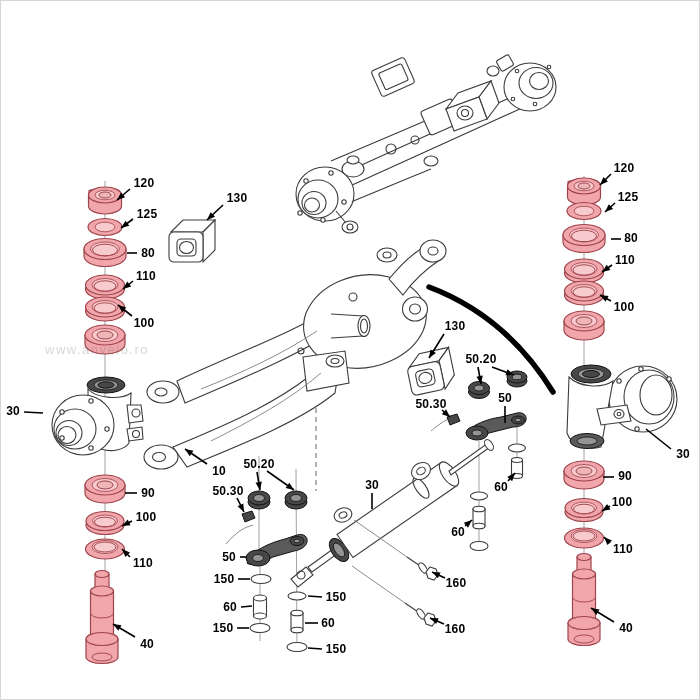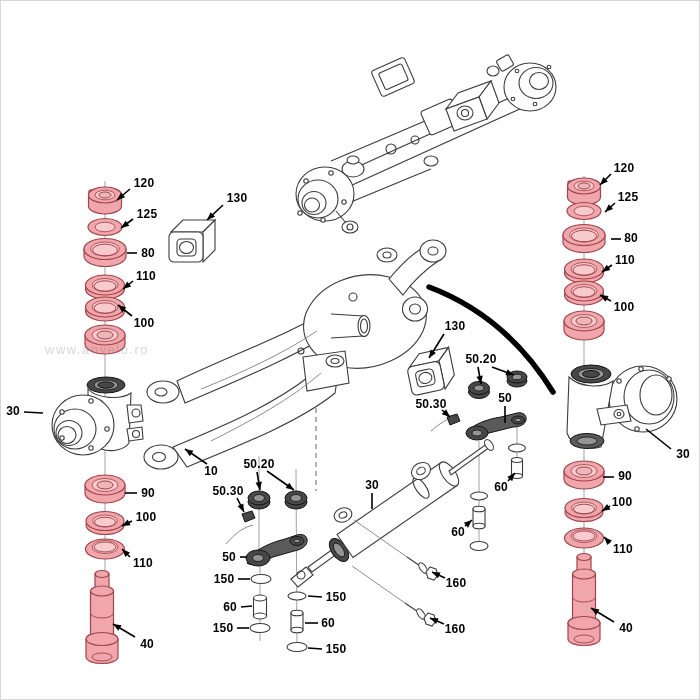--- a/index.html
+++ b/index.html
@@ -465,21 +465,21 @@
       <div class="callout" style="left: 146px; top: 213px;">125</div>
       <div class="callout" style="left: 147px; top: 252px;">80</div>
       <div class="callout" style="left: 145px; top: 275px;">110</div>
       <div class="callout" style="left: 143px; top: 322px;">100</div>
       <div class="callout" style="left: 236px; top: 197px;">130</div>
       <div class="callout" style="left: 12px; top: 410px;">30</div>
       <div class="callout" style="left: 147px; top: 492px;">90</div>
       <div class="callout" style="left: 145px; top: 516px;">100</div>
       <div class="callout" style="left: 142px; top: 562px;">110</div>
       <div class="callout" style="left: 146px; top: 643px;">40</div>
-      <div class="callout" style="left: 210px; top: 470px;">10</div>
+      <div class="callout" style="left: 218px; top: 470px;">10</div>
       <div class="callout" style="left: 258px; top: 463px;">50.20</div>
       <div class="callout" style="left: 227px; top: 490px;">50.30</div>
       <div class="callout" style="left: 228px; top: 556px;">50</div>
       <div class="callout" style="left: 223px; top: 578px;">150</div>
       <div class="callout" style="left: 229px; top: 606px;">60</div>
       <div class="callout" style="left: 222px; top: 627px;">150</div>
       <div class="callout" style="left: 335px; top: 596px;">150</div>
       <div class="callout" style="left: 327px; top: 622px;">60</div>
       <div class="callout" style="left: 335px; top: 648px;">150</div>
       <div class="callout" style="left: 371px; top: 484px;">30</div>

